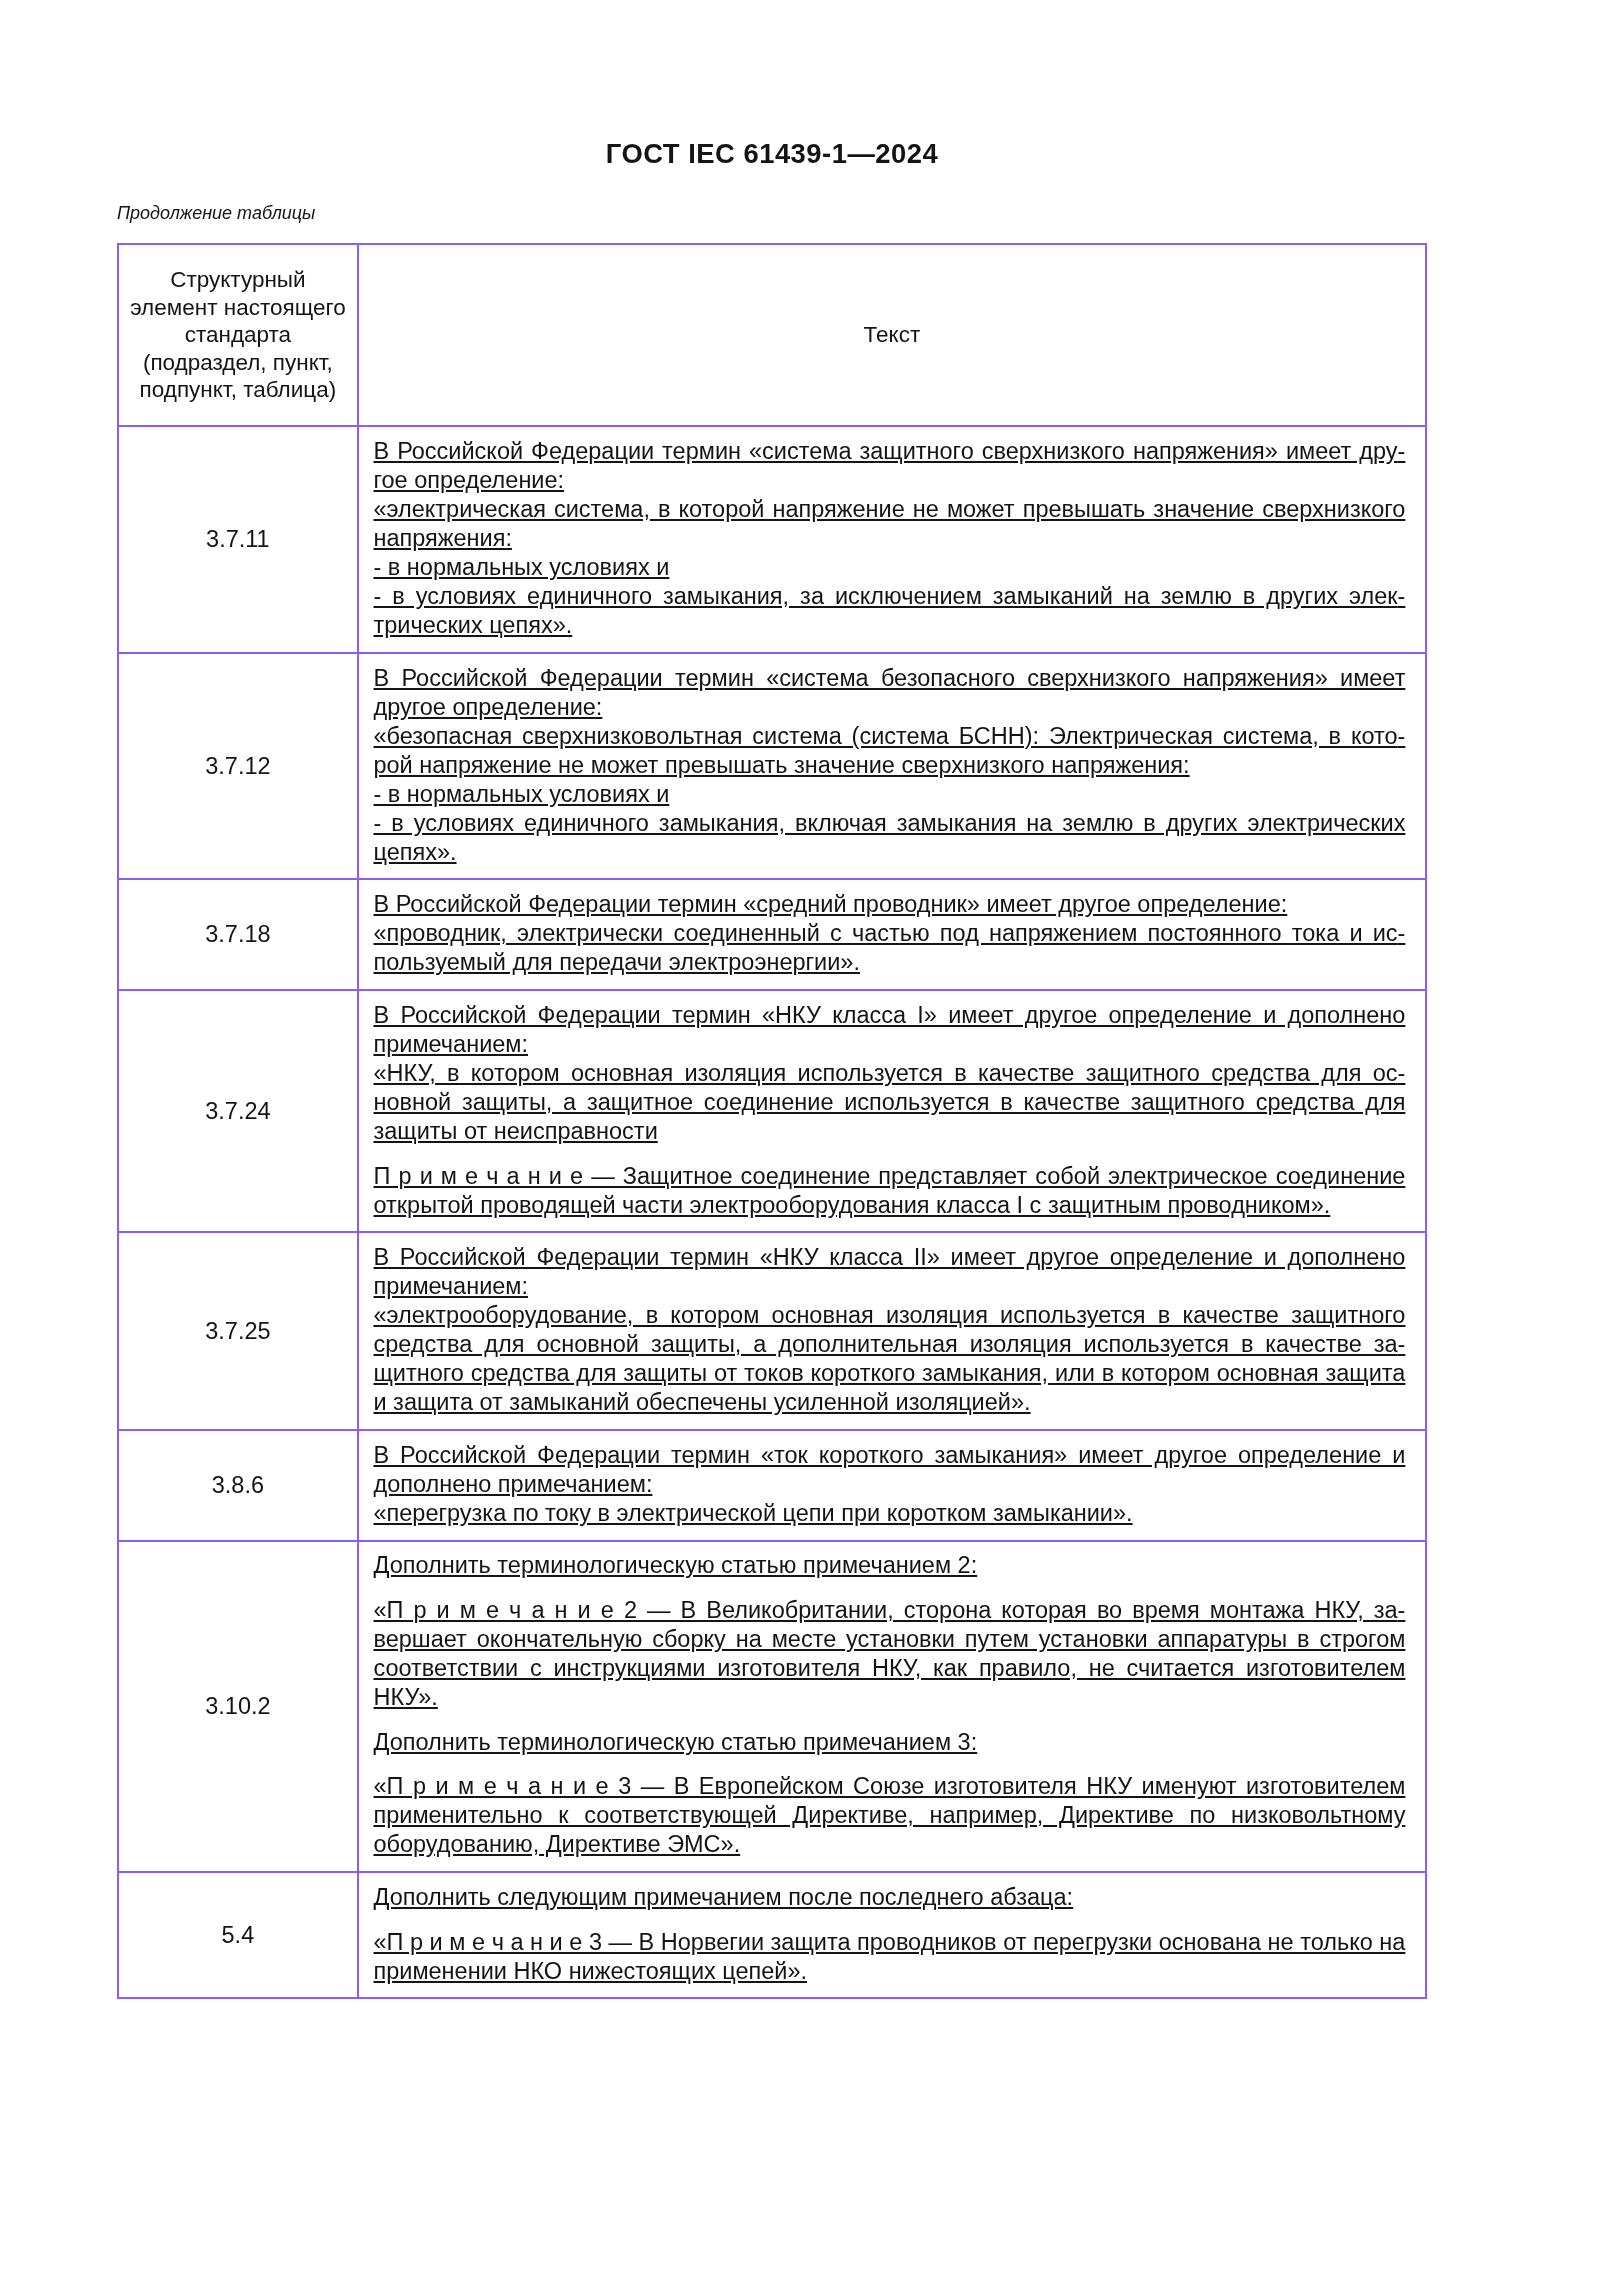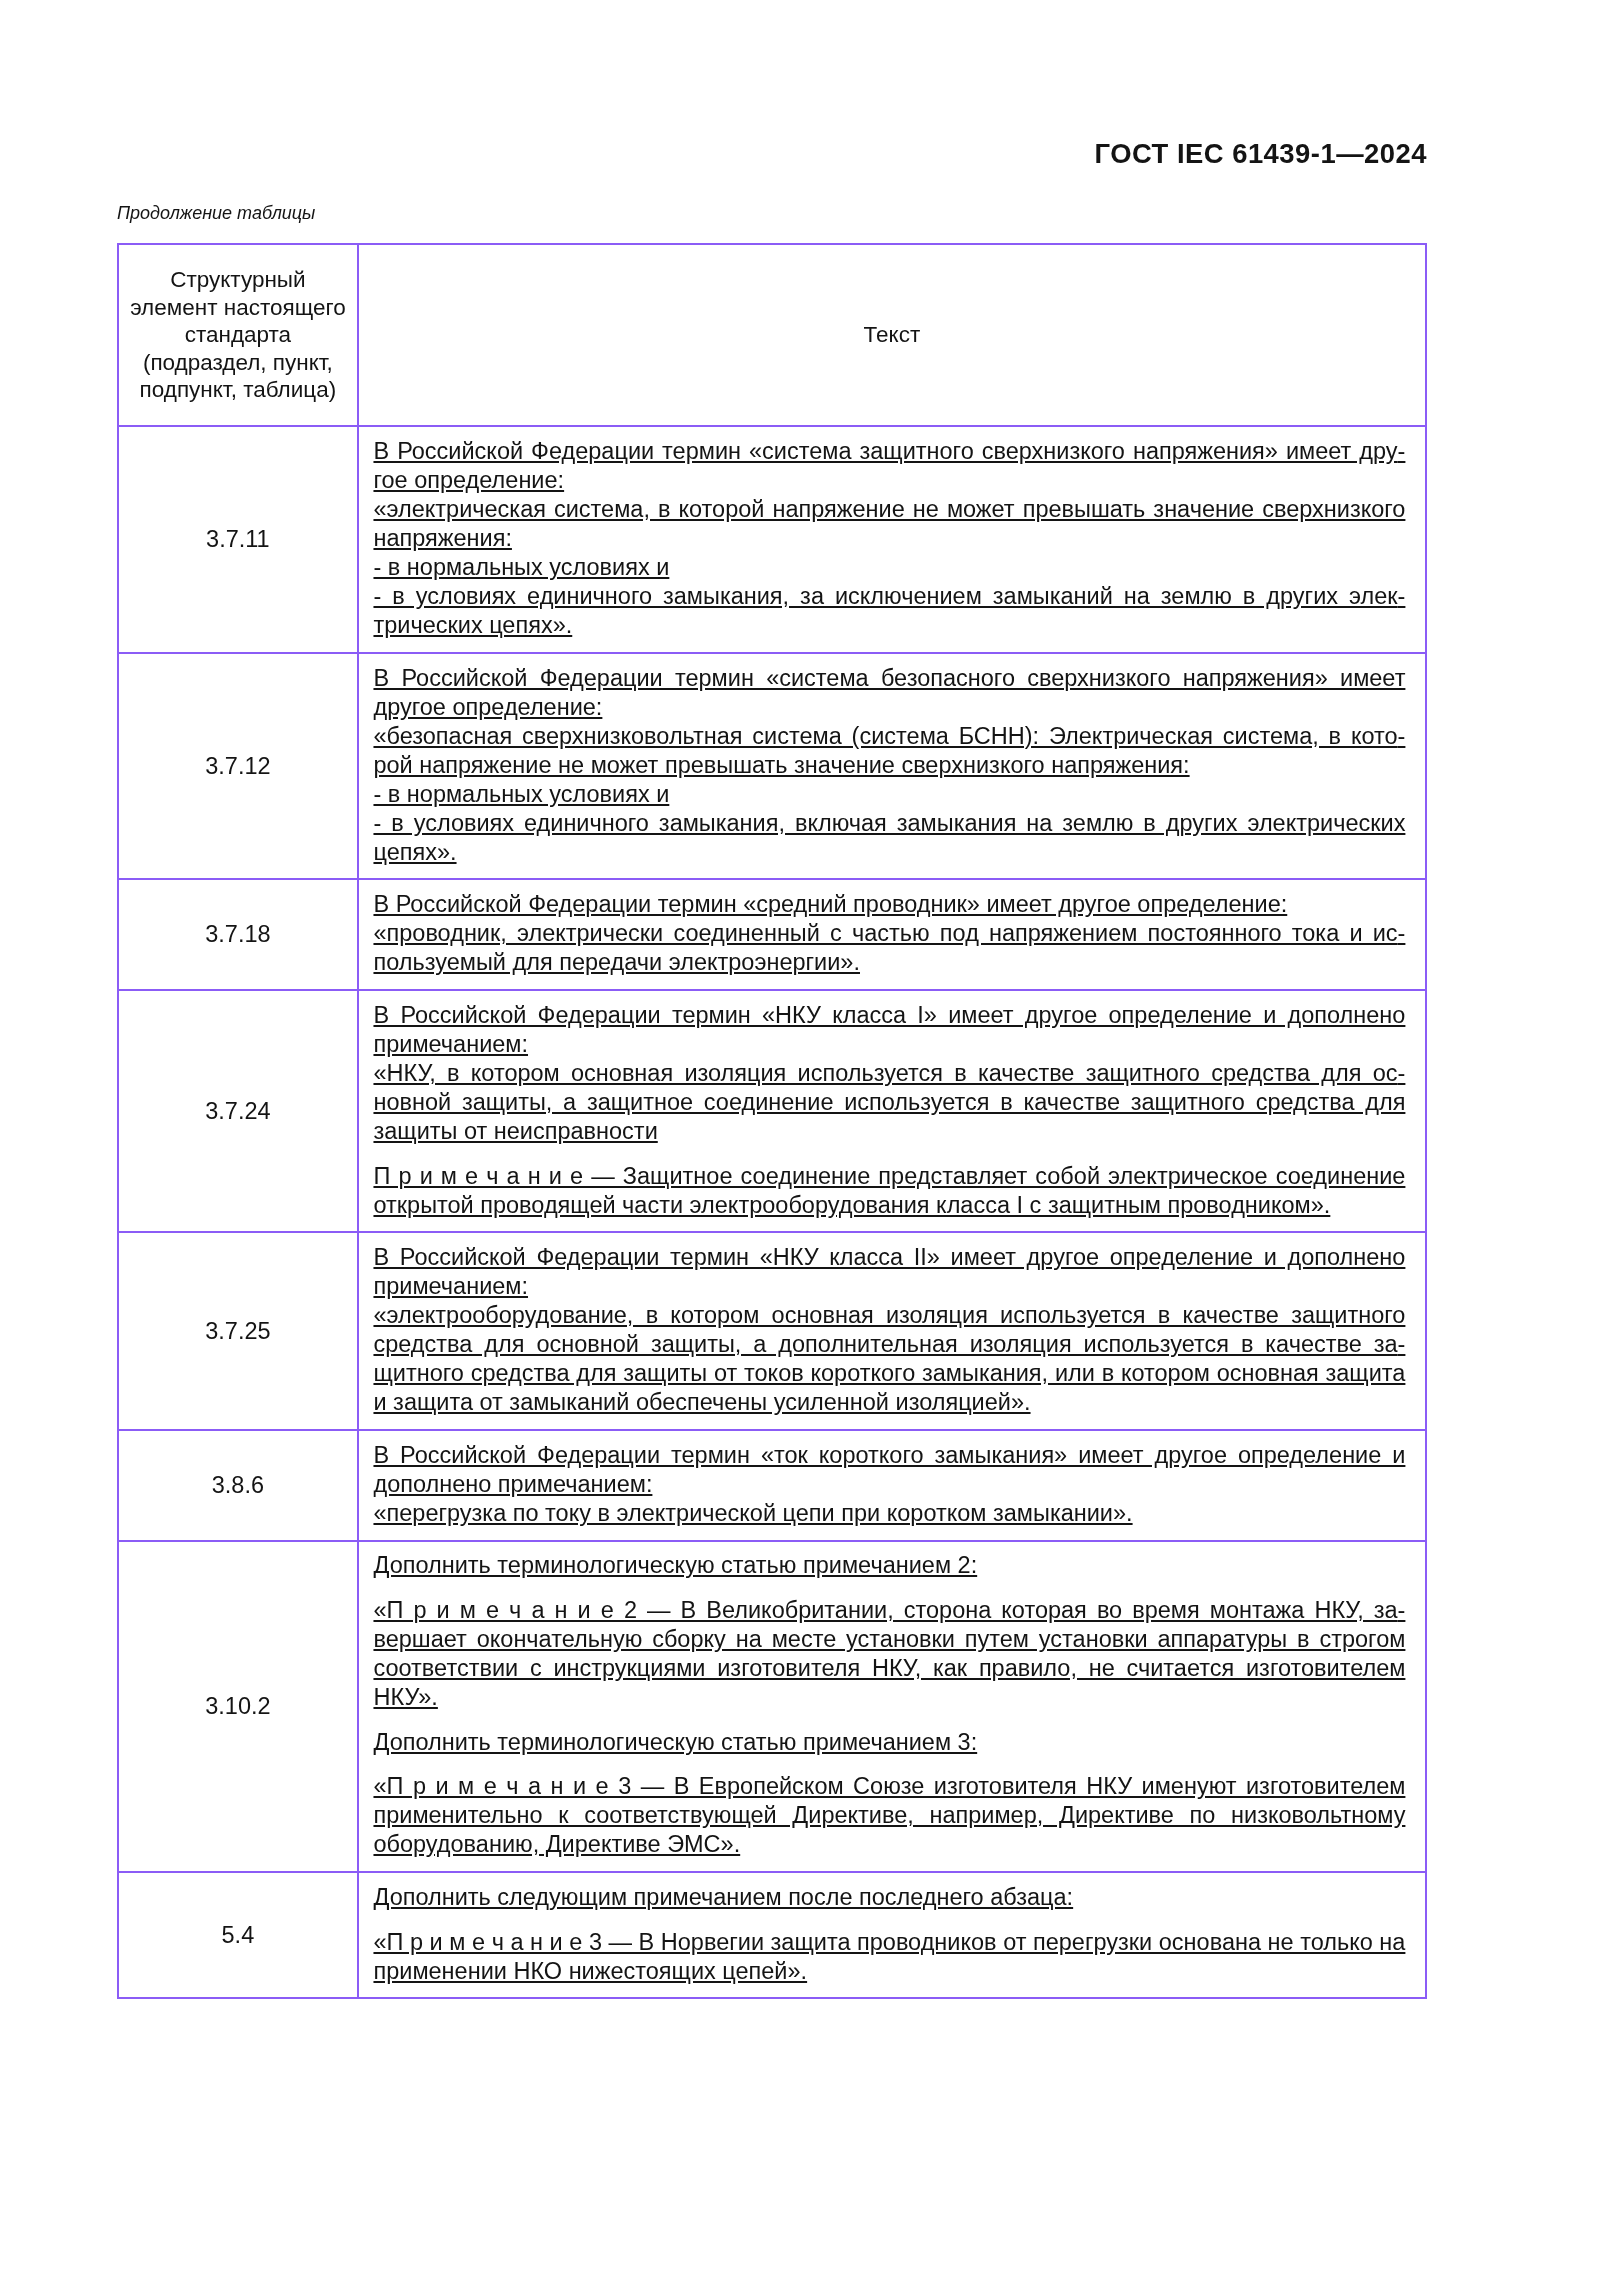--- a/index.html
+++ b/index.html
@@ -13,21 +13,21 @@
     overflow: hidden;
   }
   .content {
     position: absolute;
     left: 117px;
     top: 0;
     width: 1310px;
   }
   .doc-header {
     margin-top: 138px;
-    text-align: right;
+    text-align: center;
     font-size: 27.4px;
     font-weight: bold;
     line-height: 31px;
     letter-spacing: 0.5px;
   }
   .table-caption {
     margin-top: 30px;
     font-size: 18px;
     font-style: italic;
     line-height: 29px;

